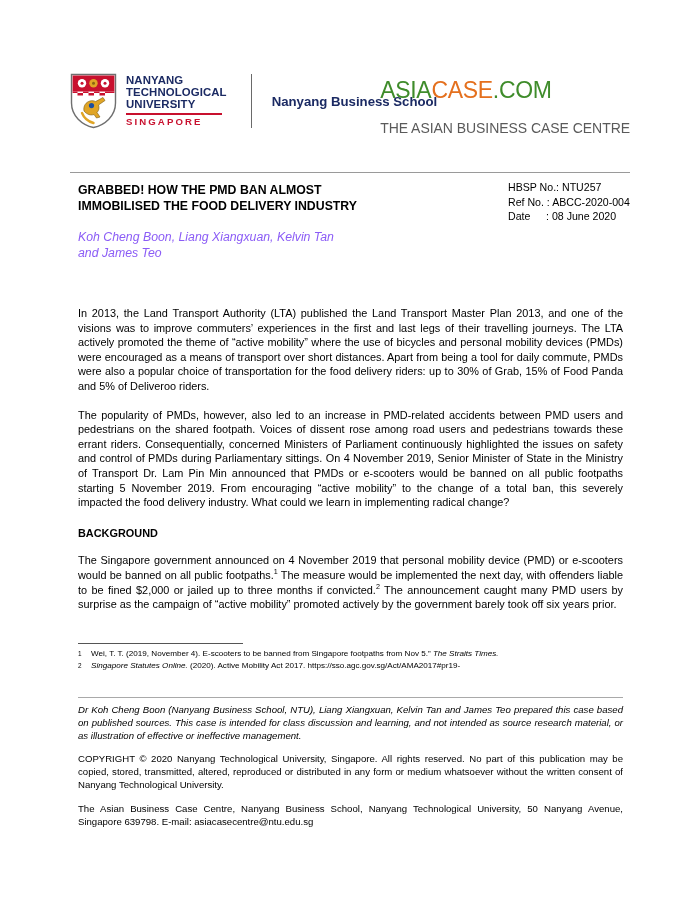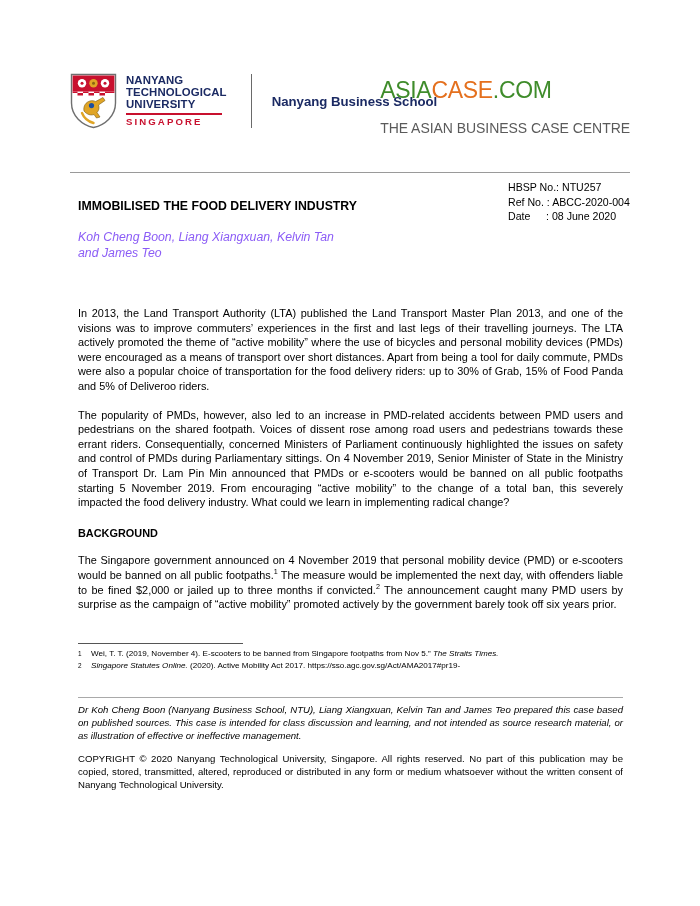--- a/index.html
+++ b/index.html
@@ -305,21 +305,21 @@
     <div class="asiacase">
       <div class="ac-top"><span class="ac-green">ASIA</span><span class="ac-orange">CASE</span><span class="ac-green">.COM</span></div>
       <div class="ac-sub">THE ASIAN BUSINESS CASE CENTRE</div>
     </div>
   </div>
 
   <div class="top-rule"></div>
 
   <div class="title-block">
     <h1 class="doc-title">
-      <br>
+      <span>GRABBED! HOW THE PMD BAN ALMOST</span><br>
       <span>IMMOBILISED THE FOOD DELIVERY INDUSTRY</span>
     </h1>
     <p class="doc-authors">
       <span>Koh Cheng Boon, Liang Xiangxuan, Kelvin Tan</span><br>
       <span>and James Teo</span>
     </p>
   </div>
 
   <div class="meta-box">
     <div class="meta-row">
@@ -352,15 +352,16 @@
     <div class="fn">
       <div class="fn-num">2</div>
       <div class="fn-txt"><i>Singapore Statutes Online.</i><span> (2020). Active Mobility Act 2017. https://sso.agc.gov.sg/Act/AMA2017#pr19-</span></div>
     </div>
   </div>
 
   <div class="credit-rule"></div>
   <div class="credits">
     <p class="credit-italic">Dr Koh Cheng Boon (Nanyang Business School, NTU), Liang Xiangxuan, Kelvin Tan and James Teo prepared this case based on published sources. This case is intended for class discussion and learning, and not intended as source research material, or as illustration of effective or ineffective management.</p>
     <p class="credit-plain">COPYRIGHT © 2020 Nanyang Technological University, Singapore. All rights reserved. No part of this publication may be copied, stored, transmitted, altered, reproduced or distributed in any form or medium whatsoever without the written consent of Nanyang Technological University.</p>
+    <p class="credit-plain">The Asian Business Case Centre, Nanyang Business School, Nanyang Technological University, 50 Nanyang Avenue, Singapore 639798. E-mail: asiacasecentre@ntu.edu.sg</p>
   </div>
 
 </div>
 
 </body></html>

